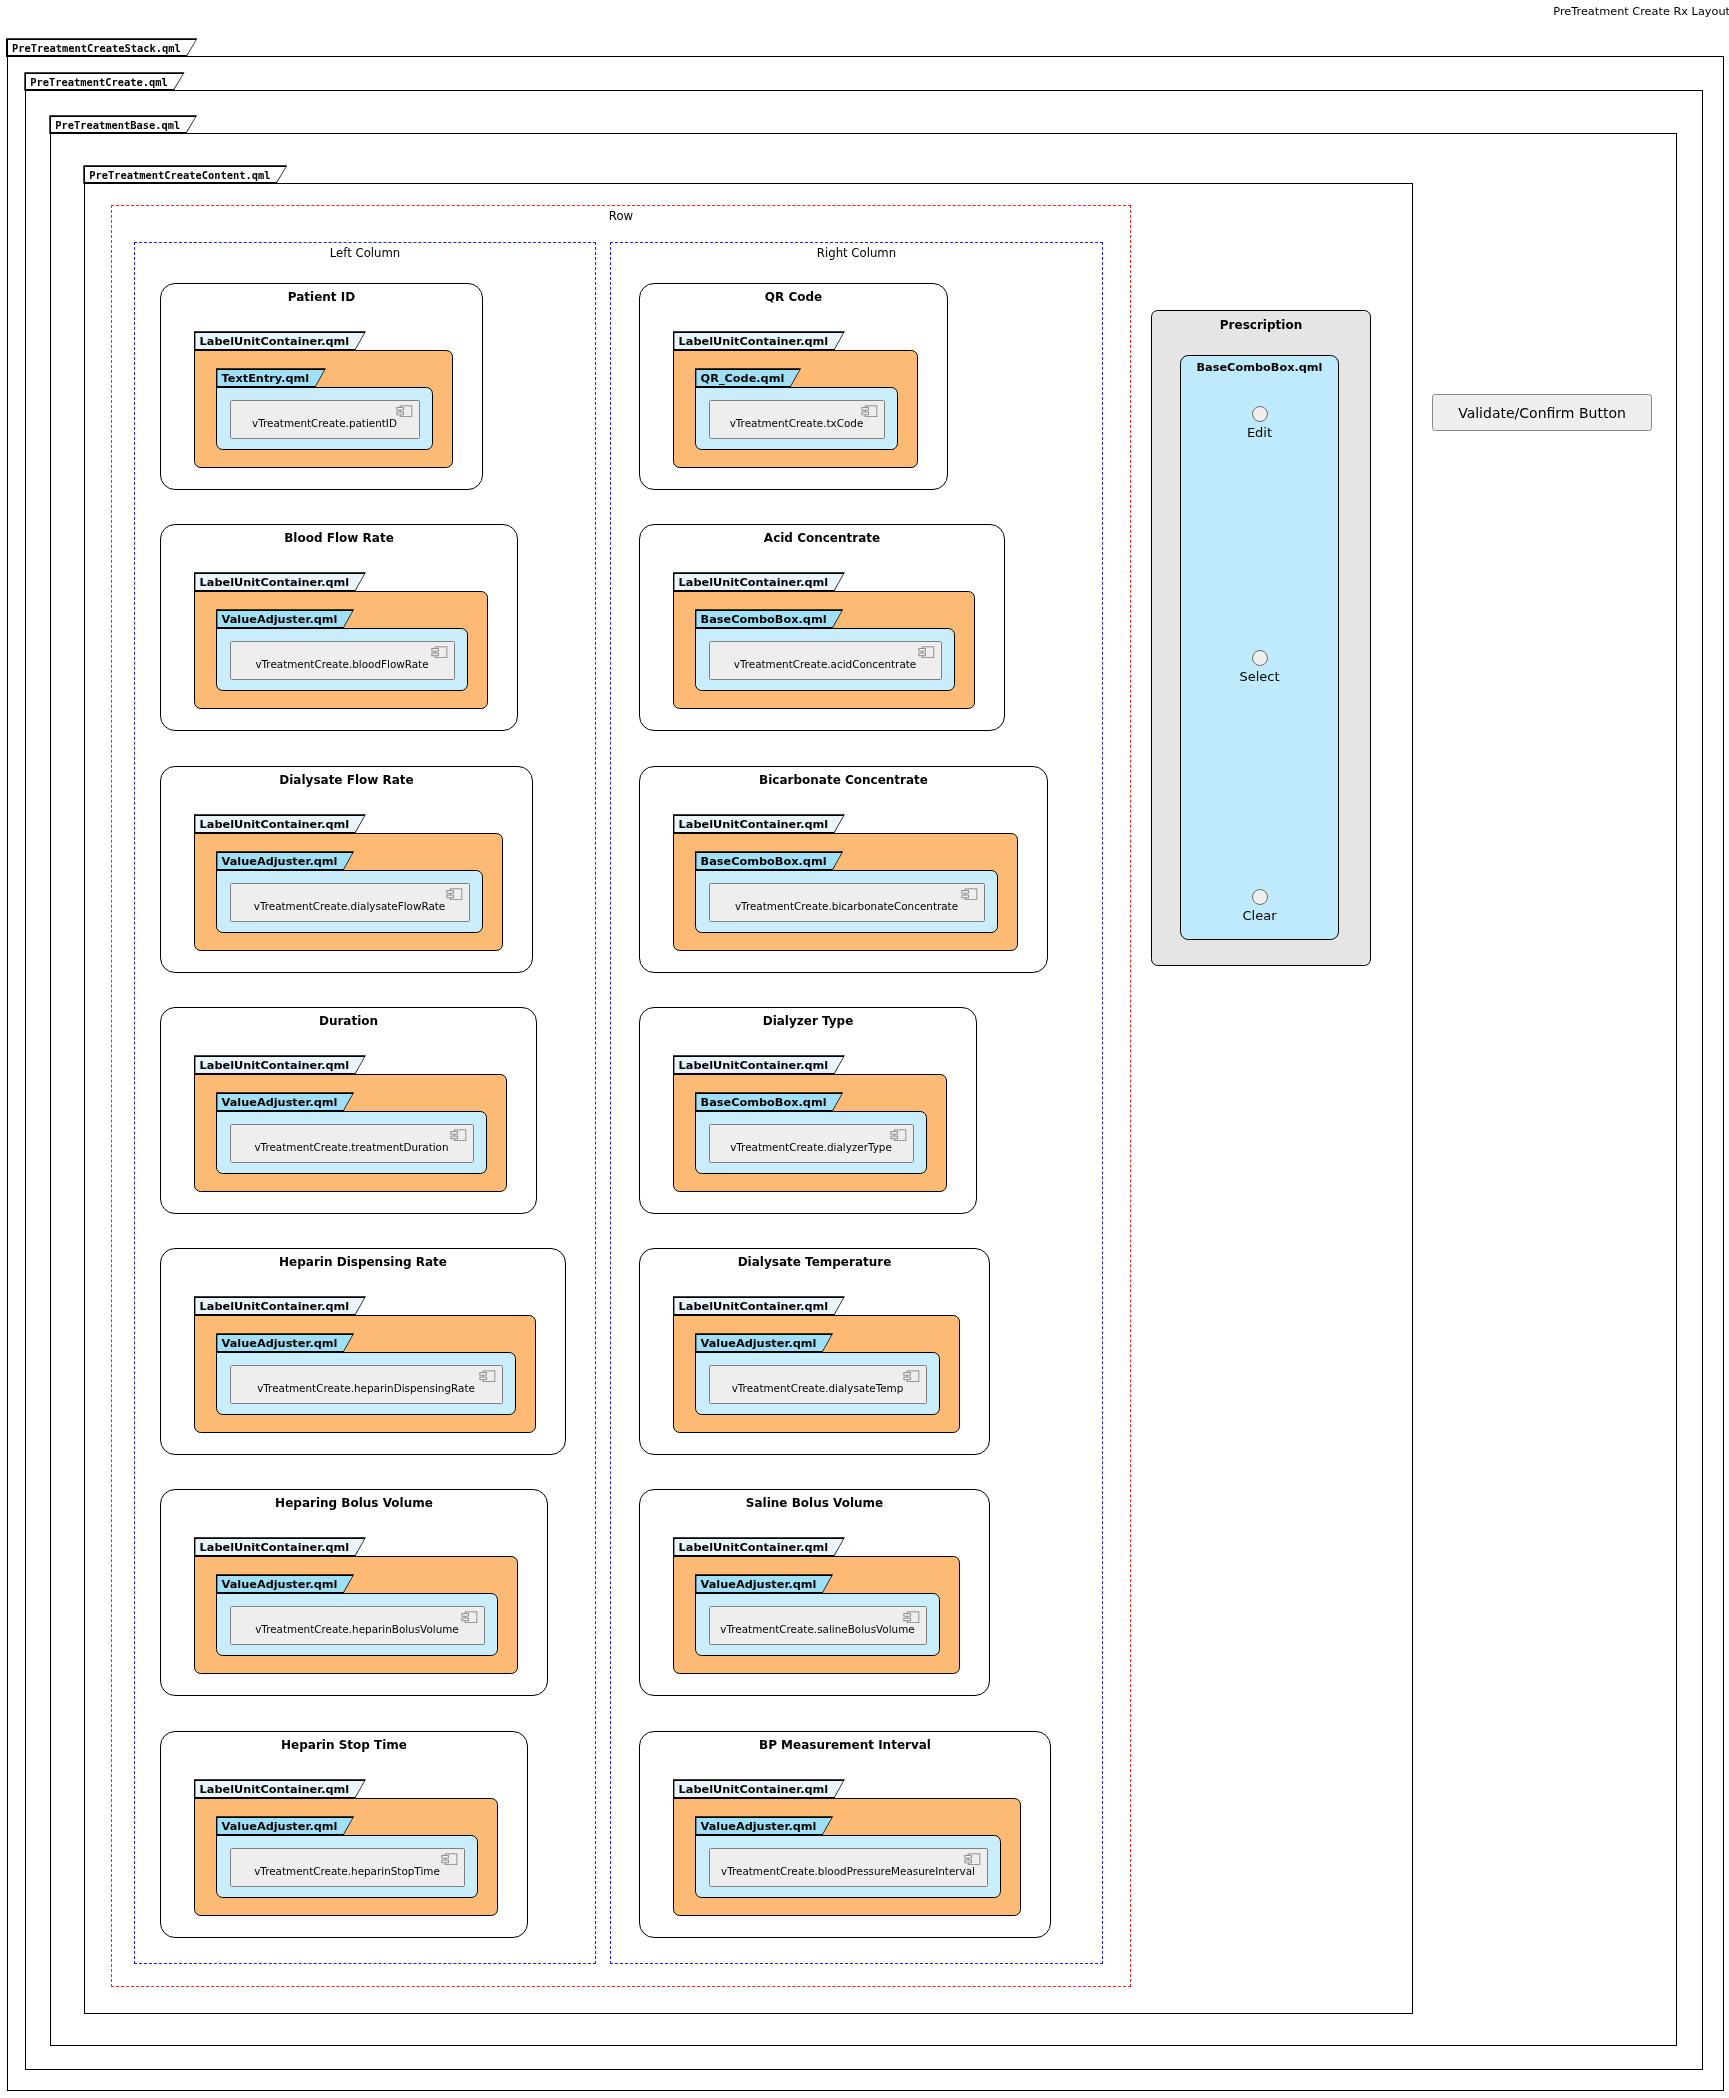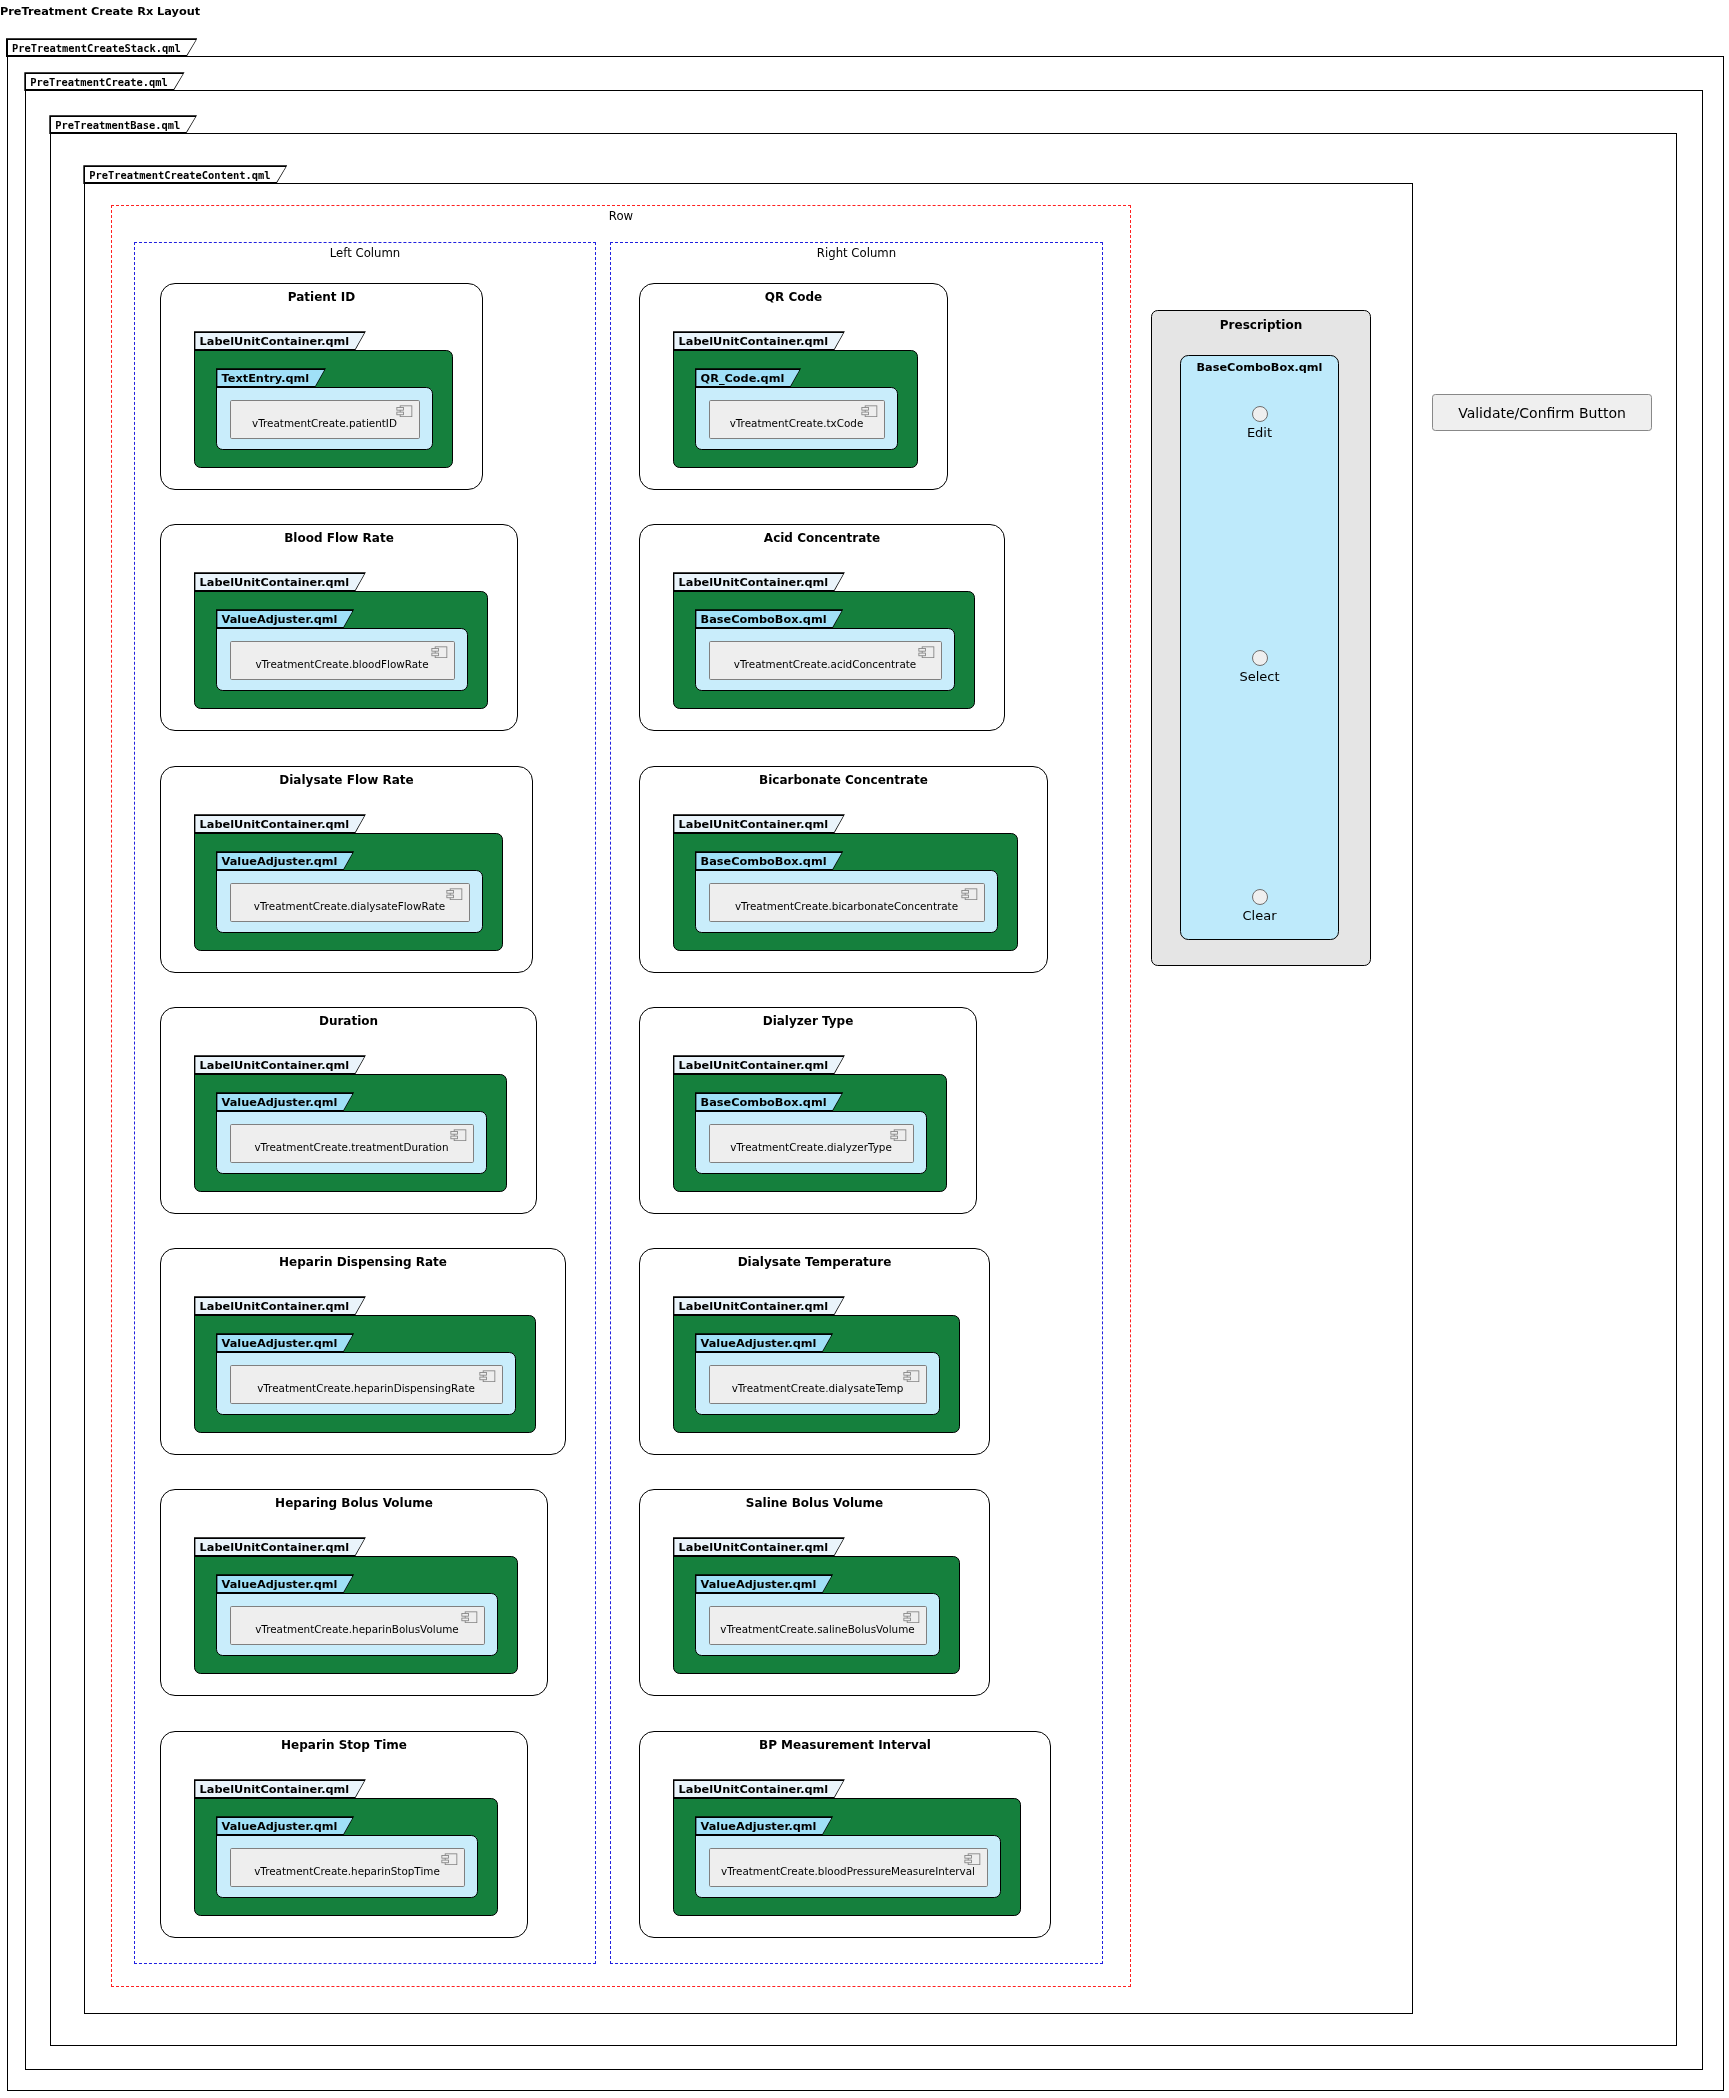--- a/index.html
+++ b/index.html
@@ -3,42 +3,42 @@
 <meta charset="utf-8">
 <style>
   html,body{margin:0;padding:0;}
   body{
     width:1730px;height:2099px;position:relative;background:#ffffff;
     font-family:"DejaVu Sans","Liberation Sans",sans-serif;color:#000;
     overflow:hidden;
   }
   .abs{position:absolute;}
   
-  #diagram-title{top:5px;left:0;width:100%;text-align:left;
-    font-size:11.3px;font-weight:bold;}
+  #diagram-title{top:5px;left:0;width:100%;text-align:right;
+    font-size:11.3px;font-weight:normal;}
   
   .frame{position:absolute;border:1.7px solid #000;background:#fff;box-sizing:border-box;}
   .tab{position:absolute;bottom:100%;left:-1.7px;width:max-content;background:#000;
        clip-path:polygon(0 0,100% 0,calc(100% - 11px) 100%,0 100%);padding:1.7px;}
   .tab>span{display:block;background:var(--tf,#fff);
        clip-path:polygon(0 0,100% 0,calc(100% - 9.2px) 100%,0 100%);
        padding:1.7px 15px 1.7px 4.2px;font-weight:bold;white-space:nowrap;}
   .outer-tab>span{font-family:"DejaVu Sans Mono","Liberation Mono",monospace;
        font-size:10.4px;--tf:#ffffff;}
   
   .dash-red{border:1.7px dashed #ff2020;}
   .dash-blue{border:1.7px dashed #2020e0;}
   .dash-label{position:absolute;top:3px;left:0;width:100%;text-align:center;font-size:11.7px;}
   
   .fbox{position:absolute;border:1.3px solid #000;border-radius:15px;background:#fff;
         box-sizing:border-box;height:207px;}
   .fb-title{position:absolute;top:5.8px;left:0;width:100%;text-align:center;
         font-size:12px;font-weight:bold;}
   .luc{position:absolute;left:33px;top:66px;right:29px;height:118px;
-        background:#15803d;border:1.3px solid #000;border-radius:0 6.7px 6.7px 6.7px;box-sizing:border-box;}
+        background:#fdba74;border:1.3px solid #000;border-radius:0 6.7px 6.7px 6.7px;box-sizing:border-box;}
   .luc>.tab{left:-1.3px;}
   .luc-tab>span{font-size:11.3px;--tf:#eaf4fb;}
   .widget{position:absolute;left:21px;top:36px;right:19px;height:63px;
         background:#c9edfb;border:1.3px solid #000;border-radius:0 6.7px 6.7px 6.7px;box-sizing:border-box;}
   .widget>.tab{left:-1.3px;}
   .w-tab>span{font-size:11.3px;--tf:#a0e0f7;}
   .component{position:absolute;left:12.5px;top:11.7px;right:12.5px;height:39px;
         background:#eeeeee;border:0.8px solid #808080;border-radius:1.7px;box-sizing:border-box;
         display:flex;align-items:center;justify-content:center;padding-top:8.3px;}
   .comp-text{font-size:10.4px;white-space:nowrap;}

